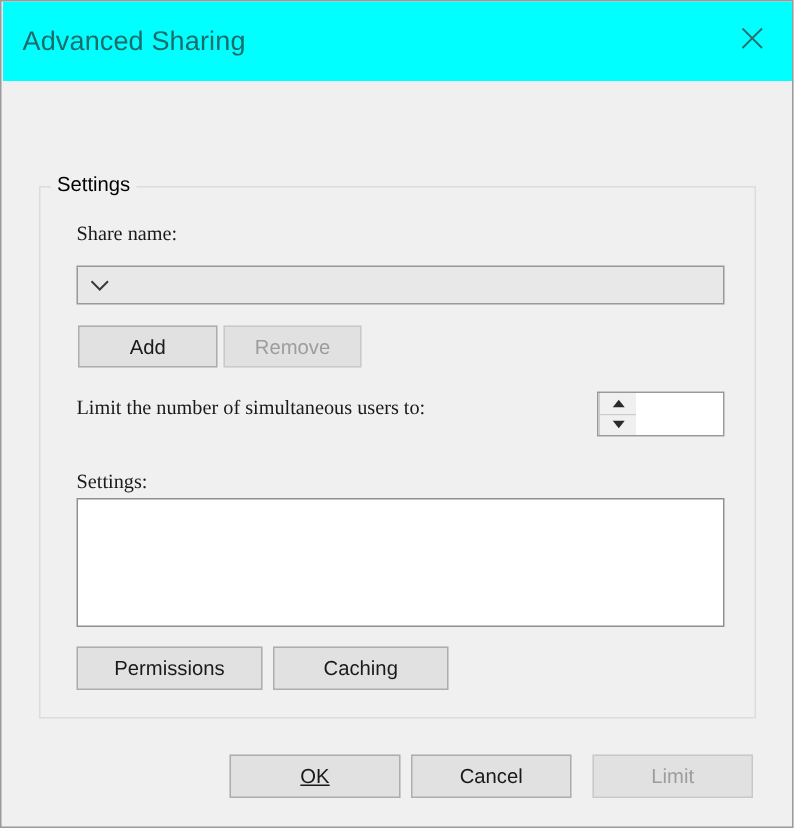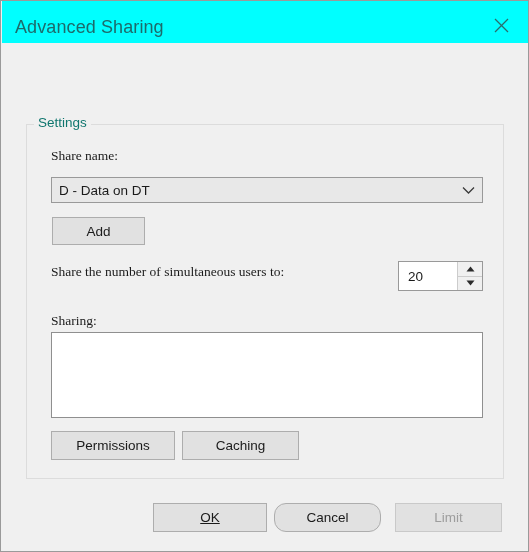--- a/index.html
+++ b/index.html
@@ -23,21 +23,21 @@
     background: #f0f0f0;
     border: 1px solid #9a9a9a;
     overflow: hidden;
   }
   
   .titlebar {
     position: absolute;
     left: 1px;
     top: 0px;
     width: 527px;
-    height: 42px;
+    height: 53px;
     background: #00ffff;
   }
   .title-text {
     position: absolute;
     left: 13px;
     top: 16px;
     font-size: 18px;
     color: #1d6b6b;
     letter-spacing: 0.1px;
     white-space: nowrap;
@@ -95,21 +95,21 @@
     box-sizing: border-box;
     border: 1px solid #dcdcdc;
   }
   .groupbox-legend {
     position: absolute;
     left: 33px;
     top: 114px;
     background: #f0f0f0;
     padding: 0 4px;
     font-size: 13.5px;
-    color: #0f766e;
+    color: #000000;
     white-space: nowrap;
   }
 
   .field-label {
     position: absolute;
     font-size: 13.5px;
     color: #1a1a1a;
     white-space: nowrap;
     font-family: Liberation Serif, serif;
   }
@@ -165,21 +165,21 @@
   .btn.disabled {
     color: #9d9d9d;
     border-color: #c9c9c9;
     background: #e1e1e1;
   }
   #add-button     { left: 51px;  top: 216px; width: 93px;  height: 28px; }
   #remove-button  { left: 148px; top: 216px; width: 92px;  height: 28px; }
   #permissions-button { left: 50px;  top: 430px; width: 124px; height: 29px; }
   #caching-button     { left: 181px; top: 430px; width: 117px; height: 29px; }
   #ok-button      { left: 152px; top: 502px; width: 114px; height: 29px; text-decoration: underline; }
-  #cancel-button  { left: 273px; top: 502px; width: 107px; height: 29px; border-radius: 12px; }
+  #cancel-button  { left: 273px; top: 502px; width: 107px; height: 29px; }
   #apply-button   { left: 394px; top: 502px; width: 107px; height: 29px; }
 
   
   .spinner {
     position: absolute;
     left: 397px;
     top: 260px;
     width: 85px;
     height: 30px;
     box-sizing: border-box;
@@ -245,49 +245,48 @@
     </div>
   </div>
 
 
   <div class="groupbox"></div>
   <div class="groupbox-legend">Settings</div>
 
   <div class="field-label" id="share-name-label">Share name:</div>
 
   <div class="combobox">
-    <span class="combo-value">D - Data on DT</span>
     <span class="combo-arrow">
       <svg width="13" height="9" viewBox="0 0 13 9" aria-hidden="true">
         <polyline points="1,1.5 6.5,7 12,1.5" fill="none" stroke="#3a3a3a" stroke-width="1.3"></polyline>
       </svg>
     </span>
   </div>
 
   <div class="btn" id="add-button">Add</div>
-
-  <div class="field-label" id="limit-label">Share the number of simultaneous users to:</div>
+  <div class="btn disabled" id="remove-button">Remove</div>
+
+  <div class="field-label" id="limit-label">Limit the number of simultaneous users to:</div>
 
   <div class="spinner">
-    <span class="spinner-value">20</span>
     <span class="spinner-buttons">
       <span class="spin-btn up">
         <svg width="9" height="6" viewBox="0 0 9 6" aria-hidden="true">
           <polygon points="4.5,0.5 8.5,5.5 0.5,5.5" fill="#2b2b2b"></polygon>
         </svg>
       </span>
       <span class="spin-btn down">
         <svg width="9" height="6" viewBox="0 0 9 6" aria-hidden="true">
           <polygon points="0.5,0.5 8.5,0.5 4.5,5.5" fill="#2b2b2b"></polygon>
         </svg>
       </span>
     </span>
   </div>
 
-  <div class="field-label" id="comments-label">Sharing:</div>
+  <div class="field-label" id="comments-label">Settings:</div>
   <textarea class="comments-box" placeholder="" style=""></textarea>
 
   <div class="btn" id="caching-button">Caching</div>
   <div class="btn" id="permissions-button">Permissions</div>
 
   <div class="btn" id="ok-button">OK</div>
   <div class="btn" id="cancel-button">Cancel</div>
   <div class="btn disabled" id="apply-button">Limit</div>
 
 </div>

